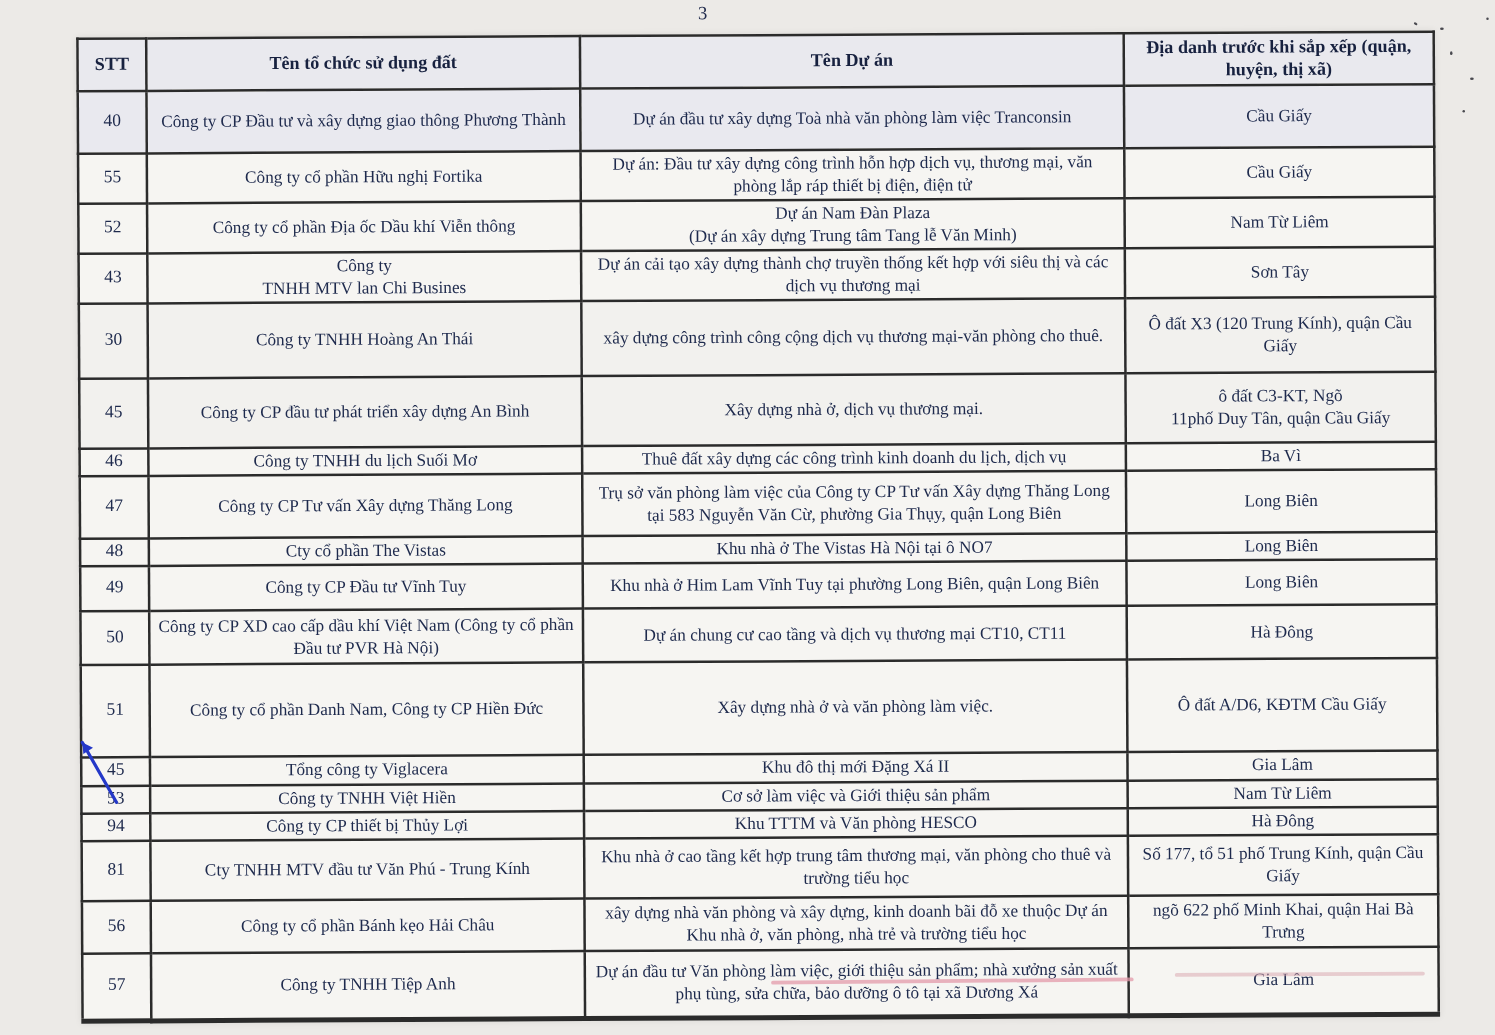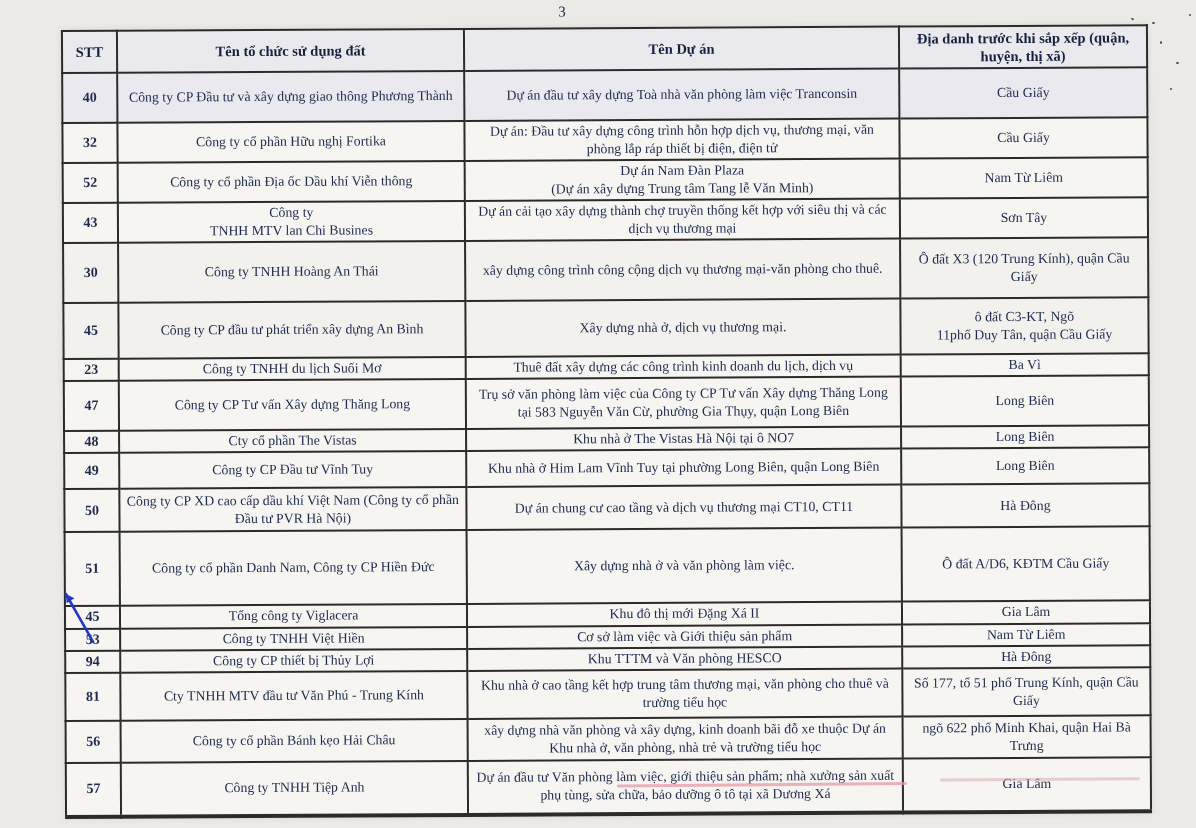--- a/index.html
+++ b/index.html
@@ -37,21 +37,21 @@
     font-size:14.5px;font-weight:bold;color:#17213f;
     padding:2px 6px;line-height:1.25;
     background:#e9e9ee;
   }
   td{
     font-size:13.8px;line-height:1.3;padding:1px 6px;
     background:#f6f5f2;
   }
   tbody tr:first-child td{background:#e9e9ef;}
   tbody tr:nth-child(5) td, tbody tr:nth-child(6) td{background:#f2f1ee;}
-  td.c-stt{font-size:14px;font-weight:bold;}
+  td.c-stt{font-size:14px;}
   
   .arrow-svg{position:absolute;left:-4px;top:558px;pointer-events:none;}
   .pink-line{
     position:absolute;left:552px;top:757px;width:290px;height:3px;
     background:#e39aa9;opacity:.75;border-radius:2px;transform:rotate(-0.2deg);
   }
   .pink-line2{
     position:absolute;left:875px;top:753px;width:200px;height:3px;
     background:#d8a3ac;opacity:.5;border-radius:2px;
   }
@@ -90,21 +90,21 @@
       </tr>
     </thead>
     <tbody id="table-body">
         <tr style="height: 50px;">
           <td class="c-stt">40</td>
           <td>Công ty CP Đầu tư và xây dựng giao thông Phương Thành</td>
           <td>Dự án đầu tư xây dựng Toà nhà văn phòng làm việc Tranconsin</td>
           <td>Cầu Giấy</td>
         </tr>
         <tr style="height: 40px;">
-          <td class="c-stt">32</td>
+          <td class="c-stt">55</td>
           <td>Công ty cổ phần Hữu nghị Fortika</td>
           <td>Dự án: Đầu tư xây dựng công trình hỗn hợp dịch vụ, thương mại, văn phòng lắp ráp thiết bị điện, điện tử</td>
           <td>Cầu Giấy</td>
         </tr>
         <tr style="height: 36px;">
           <td class="c-stt">52</td>
           <td>Công ty cổ phần Địa ốc Dầu khí Viễn thông</td>
           <td>Dự án Nam Đàn Plaza
 (Dự án xây dựng Trung tâm Tang lễ Văn Minh)</td>
           <td>Nam Từ Liêm</td>
@@ -123,21 +123,21 @@
           <td>Ô đất X3  (120 Trung Kính), quận Cầu Giấy</td>
         </tr>
         <tr style="height: 56px;">
           <td class="c-stt">45</td>
           <td>Công ty CP đầu tư phát triển xây dựng An Bình</td>
           <td>Xây dựng nhà ở, dịch vụ thương mại.</td>
           <td>ô đất C3-KT, Ngõ
 11phố Duy Tân, quận Cầu Giấy</td>
         </tr>
         <tr style="height: 21px;">
-          <td class="c-stt">23</td>
+          <td class="c-stt">46</td>
           <td>Công ty TNHH du lịch Suối Mơ</td>
           <td>Thuê đất xây dựng các công trình kinh doanh du lịch, dịch vụ</td>
           <td>Ba Vì</td>
         </tr>
         <tr style="height: 50px;">
           <td class="c-stt">47</td>
           <td>Công ty CP Tư vấn Xây dựng Thăng Long</td>
           <td>Trụ sở văn phòng làm việc của Công ty CP Tư vấn Xây dựng Thăng Long tại 583 Nguyễn Văn Cừ, phường Gia Thụy, quận Long Biên</td>
           <td>Long Biên</td>
         </tr>

